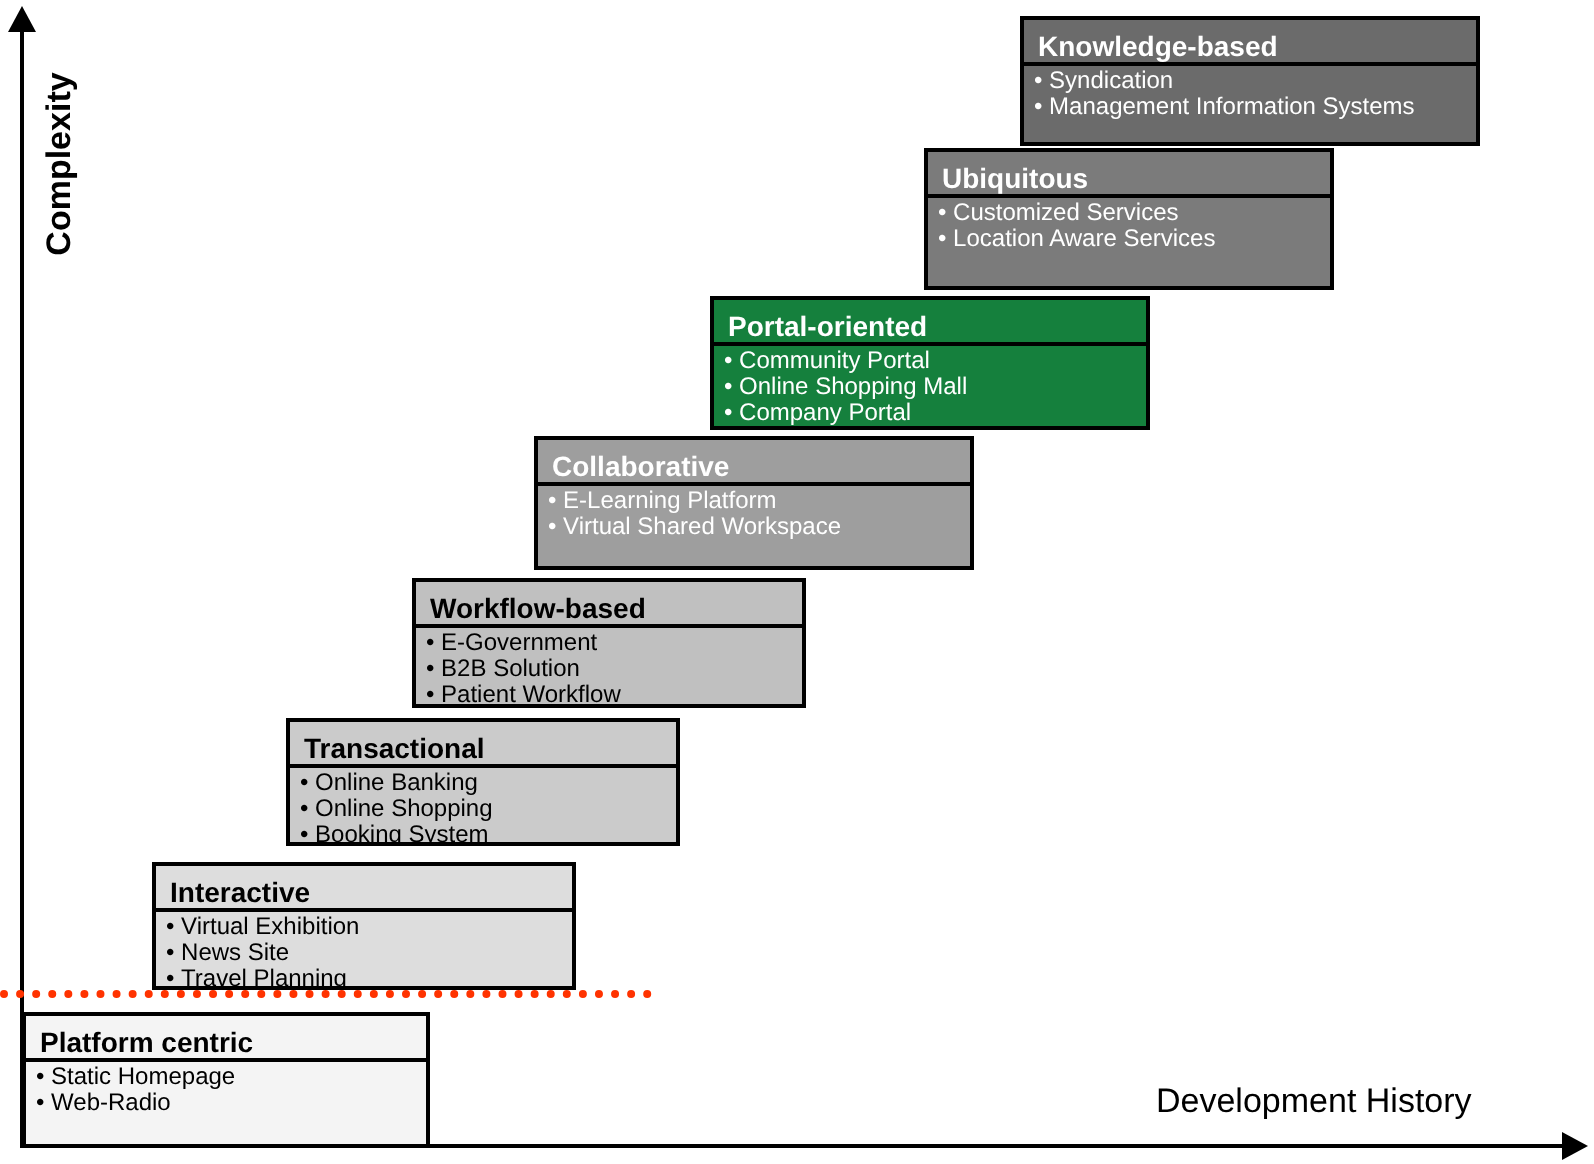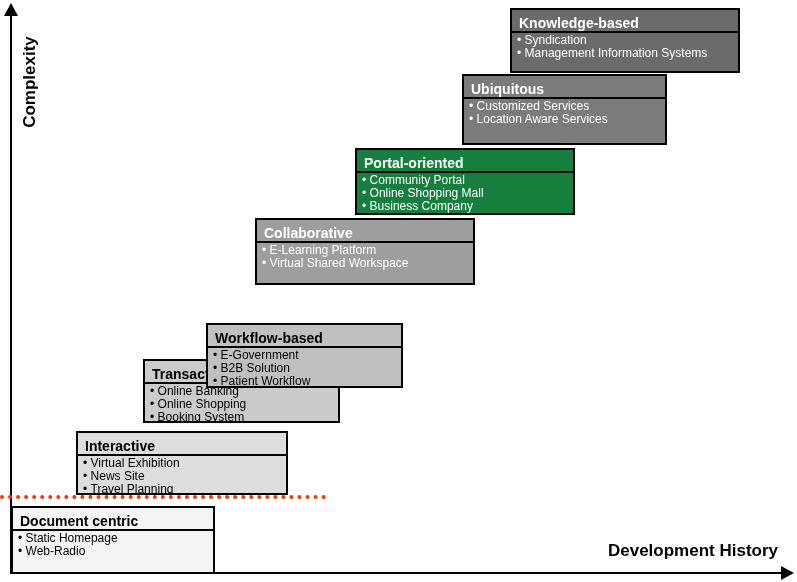--- a/index.html
+++ b/index.html
@@ -26,22 +26,22 @@
     border-left: 13px solid #000;
   }
   .y-axis-label {
     position: absolute; left: -30px; top: 72px; width: 120px; height: 20px;
     line-height: 20px; text-align: center;
     transform: rotate(-90deg);
     font-size: 17px; font-weight: bold; color: #000;
   }
   .x-axis-label {
     position: absolute; left: 578px; top: 541px; width: 200px; height: 20px;
-    line-height: 20px; text-align: right;
-    font-size: 17px; font-weight: bold; color: #000;
+    line-height: 20px; text-align: left;
+    font-size: 17px; font-weight: normal; color: #000;
   }
 
   
   .divider {
     position: absolute; left: 0; top: 495px; width: 326px; height: 0;
     border-top: 4px dotted #ff3300;
   }
 
   
   .box {
@@ -63,42 +63,42 @@
   }
   .box-items li {
     font-size: 12px; line-height: 13px; white-space: nowrap;
   }
   .box-items li::before { content: "\2022\00a0"; }
 
   
   .b1 { left: 11px;  top: 506px; width: 204px; height: 68px; }
   .b2 { left: 76px;  top: 431px; width: 212px; height: 64px; }
   .b3 { left: 143px; top: 359px; width: 197px; height: 64px; }
-  .b4 { left: 206px; top: 289px; width: 197px; height: 65px; margin-top: 34px; }
-  .b5 { left: 255px; top: 218px; width: 220px; height: 67px; }
+  .b4 { left: 206px; top: 289px; width: 197px; height: 65px; }
+  .b5 { left: 267px; top: 218px; width: 220px; height: 67px; }
   .b6 { left: 355px; top: 148px; width: 220px; height: 67px; }
   .b7 { left: 432px; top: 74px;  width: 205px; height: 71px; margin-left: 30px; }
   .b8 { left: 510px; top: 8px;   width: 230px; height: 65px; }
 </style>
 </head>
 <body>
 
 <div id="canvas">
 
   <div class="y-axis-line"></div>
   <div class="y-arrowhead"></div>
   <div class="x-axis-line"></div>
   <div class="x-arrowhead"></div>
   <div class="y-axis-label">Complexity</div>
   <div class="x-axis-label">Development History</div>
 
   <div class="divider" style="border-top-color: rgb(255, 51, 0);"></div>
 
   <div class="box b1" style="background-color: rgb(244, 244, 244); color: rgb(0, 0, 0);">
-    <div class="box-title">Document centric</div>
+    <div class="box-title">Platform centric</div>
     <ul class="box-items">
       <li>Static Homepage</li>
       <li>Web-Radio</li>
     </ul>
   </div>
 
   <div class="box b3" style="background-color: rgb(203, 203, 203); color: rgb(0, 0, 0);">
     <div class="box-title">Transactional</div>
     <ul class="box-items">
       <li>Online Banking</li>
@@ -131,21 +131,21 @@
       <li>E-Learning Platform</li>
       <li>Virtual Shared Workspace</li>
     </ul>
   </div>
 
   <div class="box b6" style="background-color: #15803d; color: rgb(255, 255, 255);">
     <div class="box-title">Portal-oriented</div>
     <ul class="box-items">
       <li>Community Portal</li>
       <li>Online Shopping Mall</li>
-      <li>Business Company</li>
+      <li>Company Portal</li>
     </ul>
   </div>
 
   <div class="box b7" style="background-color: rgb(123, 123, 123); color: rgb(255, 255, 255);">
     <div class="box-title">Ubiquitous</div>
     <ul class="box-items">
       <li>Customized Services</li>
       <li>Location Aware Services</li>
     </ul>
   </div>

